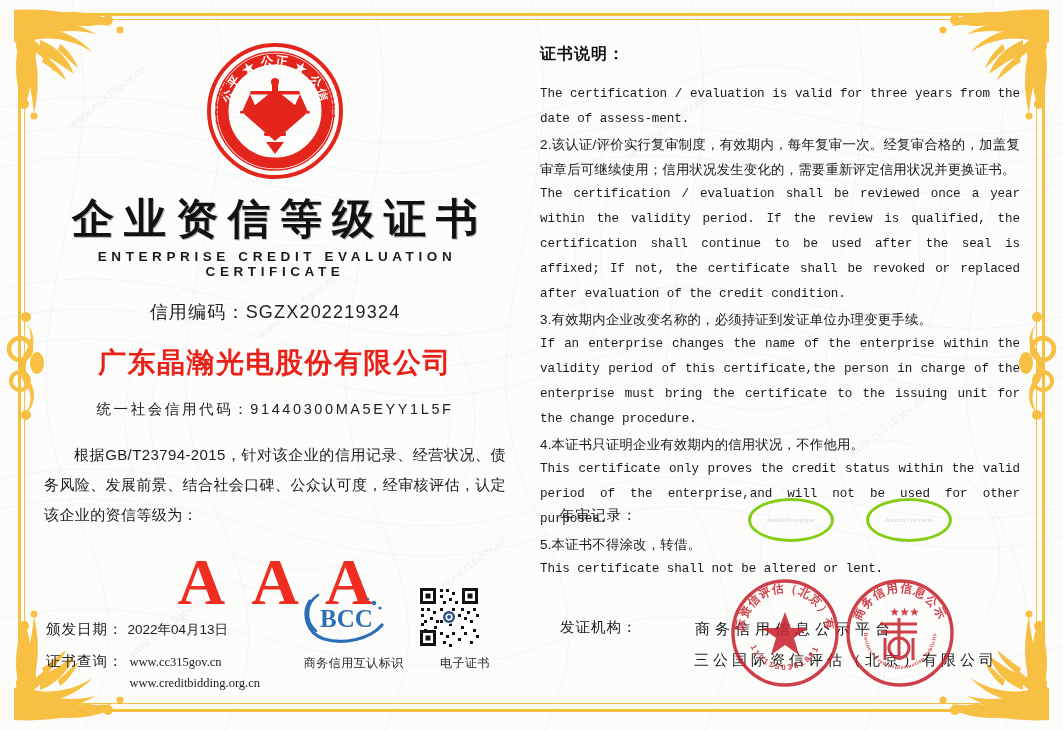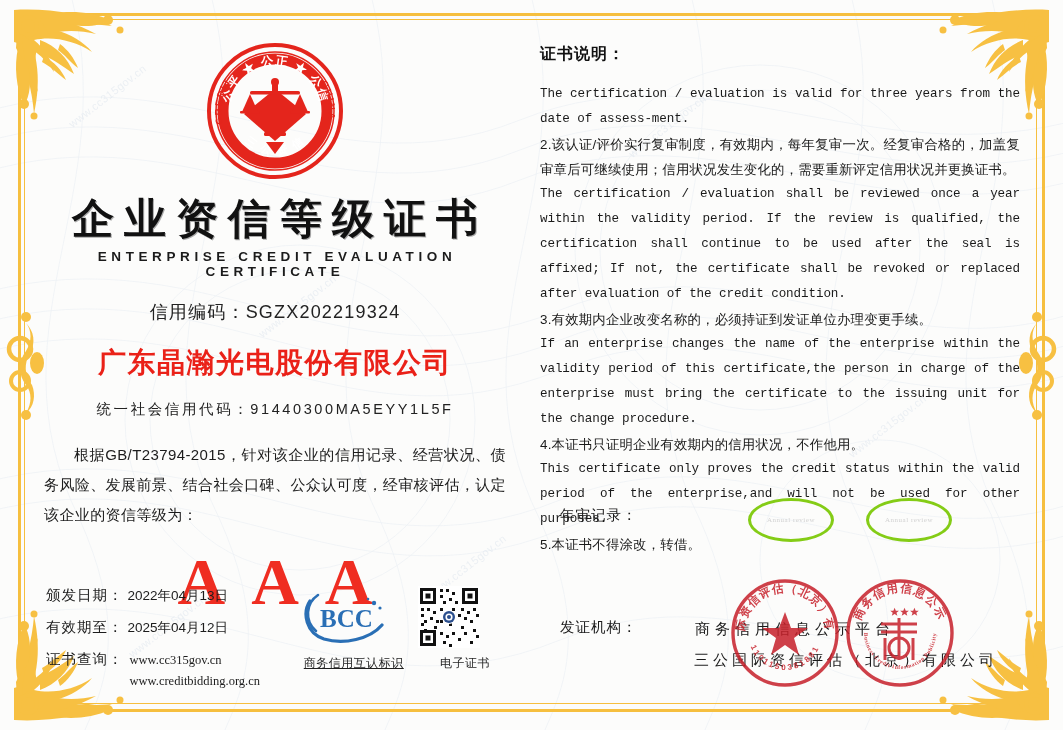--- a/index.html
+++ b/index.html
@@ -46,32 +46,32 @@
            letter-spacing:1.2px;font-family:"Liberation Sans",sans-serif;}
   .company{margin-top:20px;text-align:center;font-size:28px;font-weight:700;
            color:#ea2118;letter-spacing:1.5px;}
   .usci{margin-top:18px;text-align:center;font-size:14.5px;color:#222;letter-spacing:2.6px;}
   .para{margin-top:21px;font-size:15px;color:#1c1c1c;line-height:30px;
         text-align:justify;text-indent:30px;letter-spacing:.4px;padding:0 4px;}
   .grade{margin-top:14px;text-align:center;font-family:"Liberation Serif",serif;
          font-weight:700;font-size:66px;color:#ef2d21;letter-spacing:26px;text-indent:26px;}
 
   
-  .dates{position:absolute;left:46px;top:586px;font-size:14.5px;color:#1c1c1c;}
+  .dates{position:absolute;left:46px;top:620px;font-size:14.5px;color:#1c1c1c;}
   .dates .row{display:flex;align-items:baseline;margin-bottom:13px;}
   .dates .lbl{letter-spacing:1px;}
   .dates .val{margin-left:4px;font-size:13.5px;}
   .qrow{display:flex;align-items:flex-start;margin-top:2px;}
   .qrow .lbl{letter-spacing:1px;font-size:14.5px;}
   .urls{margin-left:6px;font-size:12.5px;line-height:21px;font-family:"Liberation Serif",serif;color:#1c1c1c;}
 
   .bcc-wrap{position:absolute;left:300px;top:586px;width:190px;}
   .bcc-logos{display:flex;align-items:center;gap:26px;}
   .bcc-cap{display:flex;gap:18px;margin-top:7px;font-size:12px;color:#1f1f1f;letter-spacing:.5px;}
-  .bcc-cap span:first-child{width:110px;text-align:center;text-decoration:underline;}
+  .bcc-cap span:first-child{width:110px;text-align:center;}
   .bcc-cap span:last-child{width:66px;text-align:right;}
 
   
   .right{position:absolute;left:540px;top:44px;width:480px;}
   .r-title{font-size:16px;font-weight:700;color:#111;letter-spacing:1px;margin-bottom:17px;}
   .r-cn{font-size:13.4px;color:#1a1a1a;line-height:25px;text-align:justify;letter-spacing:.2px;}
   .r-en{font-size:12.6px;color:#1a1a1a;line-height:25px;text-align:justify;
         font-family:"Liberation Mono",monospace;letter-spacing:-.1px;}
 
   .annual{position:absolute;left:560px;top:506px;font-size:14.5px;color:#1a1a1a;letter-spacing:1px;}
@@ -280,24 +280,20 @@
     <div class="company">广东晶瀚光电股份有限公司</div>
     <div class="usci">统一社会信用代码：91440300MA5EYY1L5F</div>
     <div class="para">根据GB/T23794-2015，针对该企业的信用记录、经营状况、债务风险、发展前景、结合社会口碑、公众认可度，经审核评估，认定该企业的资信等级为：</div>
     <div class="grade">AAA</div>
   </div>
 
   <div class="dates">
     <div class="row">
       <span class="lbl">颁发日期：</span>
       <span class="val">2022年04月13日</span>
-    </div>
-    <div class="row">
-      <span class="lbl">有效期至：</span>
-      <span class="val">2025年04月12日</span>
     </div>
     <div class="qrow">
       <span class="lbl">证书查询：</span>
       <span class="urls">
         <div>www.cc315gov.cn</div>
         <div>www.creditbidding.org.cn</div>
       </span>
     </div>
   </div>
 
@@ -384,20 +380,21 @@
     <div class="r-title">证书说明：</div>
 
     <div class="r-en">The certification / evaluation is valid for three years from the date of assess-ment.</div>
     <div class="r-cn">2.该认证/评价实行复审制度，有效期内，每年复审一次。经复审合格的，加盖复审章后可继续使用；信用状况发生变化的，需要重新评定信用状况并更换证书。</div>
     <div class="r-en">The certification / evaluation shall be reviewed once a year within the validity period. If the review is qualified,  the certification shall continue to be used after the seal is affixed; If not, the certificate shall be revoked or replaced after evaluation of the credit condition.</div>
     <div class="r-cn">3.有效期内企业改变名称的，必须持证到发证单位办理变更手续。</div>
     <div class="r-en">If an enterprise changes the name of the enterprise within the validity period of this certificate,the person in charge of the enterprise must bring the certificate to the issuing unit for the change procedure.</div>
     <div class="r-cn">4.本证书只证明企业有效期内的信用状况，不作他用。</div>
     <div class="r-en">This certificate only proves the credit status within the valid period of the enterprise,and will not be used for other purposes.</div>
     <div class="r-cn">5.本证书不得涂改，转借。</div>
+    <div class="r-en">This certificate shall not be altered or lent.</div>
   </div>
 
   <div class="annual">年审记录：</div>
   <div class="oval ov1">Annual review</div>
   <div class="oval ov2">Annual review</div>
 
   <div class="issuer-lbl">发证机构：</div>
   <div class="issuer-l1">商务信用信息公示平台</div>
   <div class="issuer-l2">三公国际资信评估（北京）有限公司</div>
 

